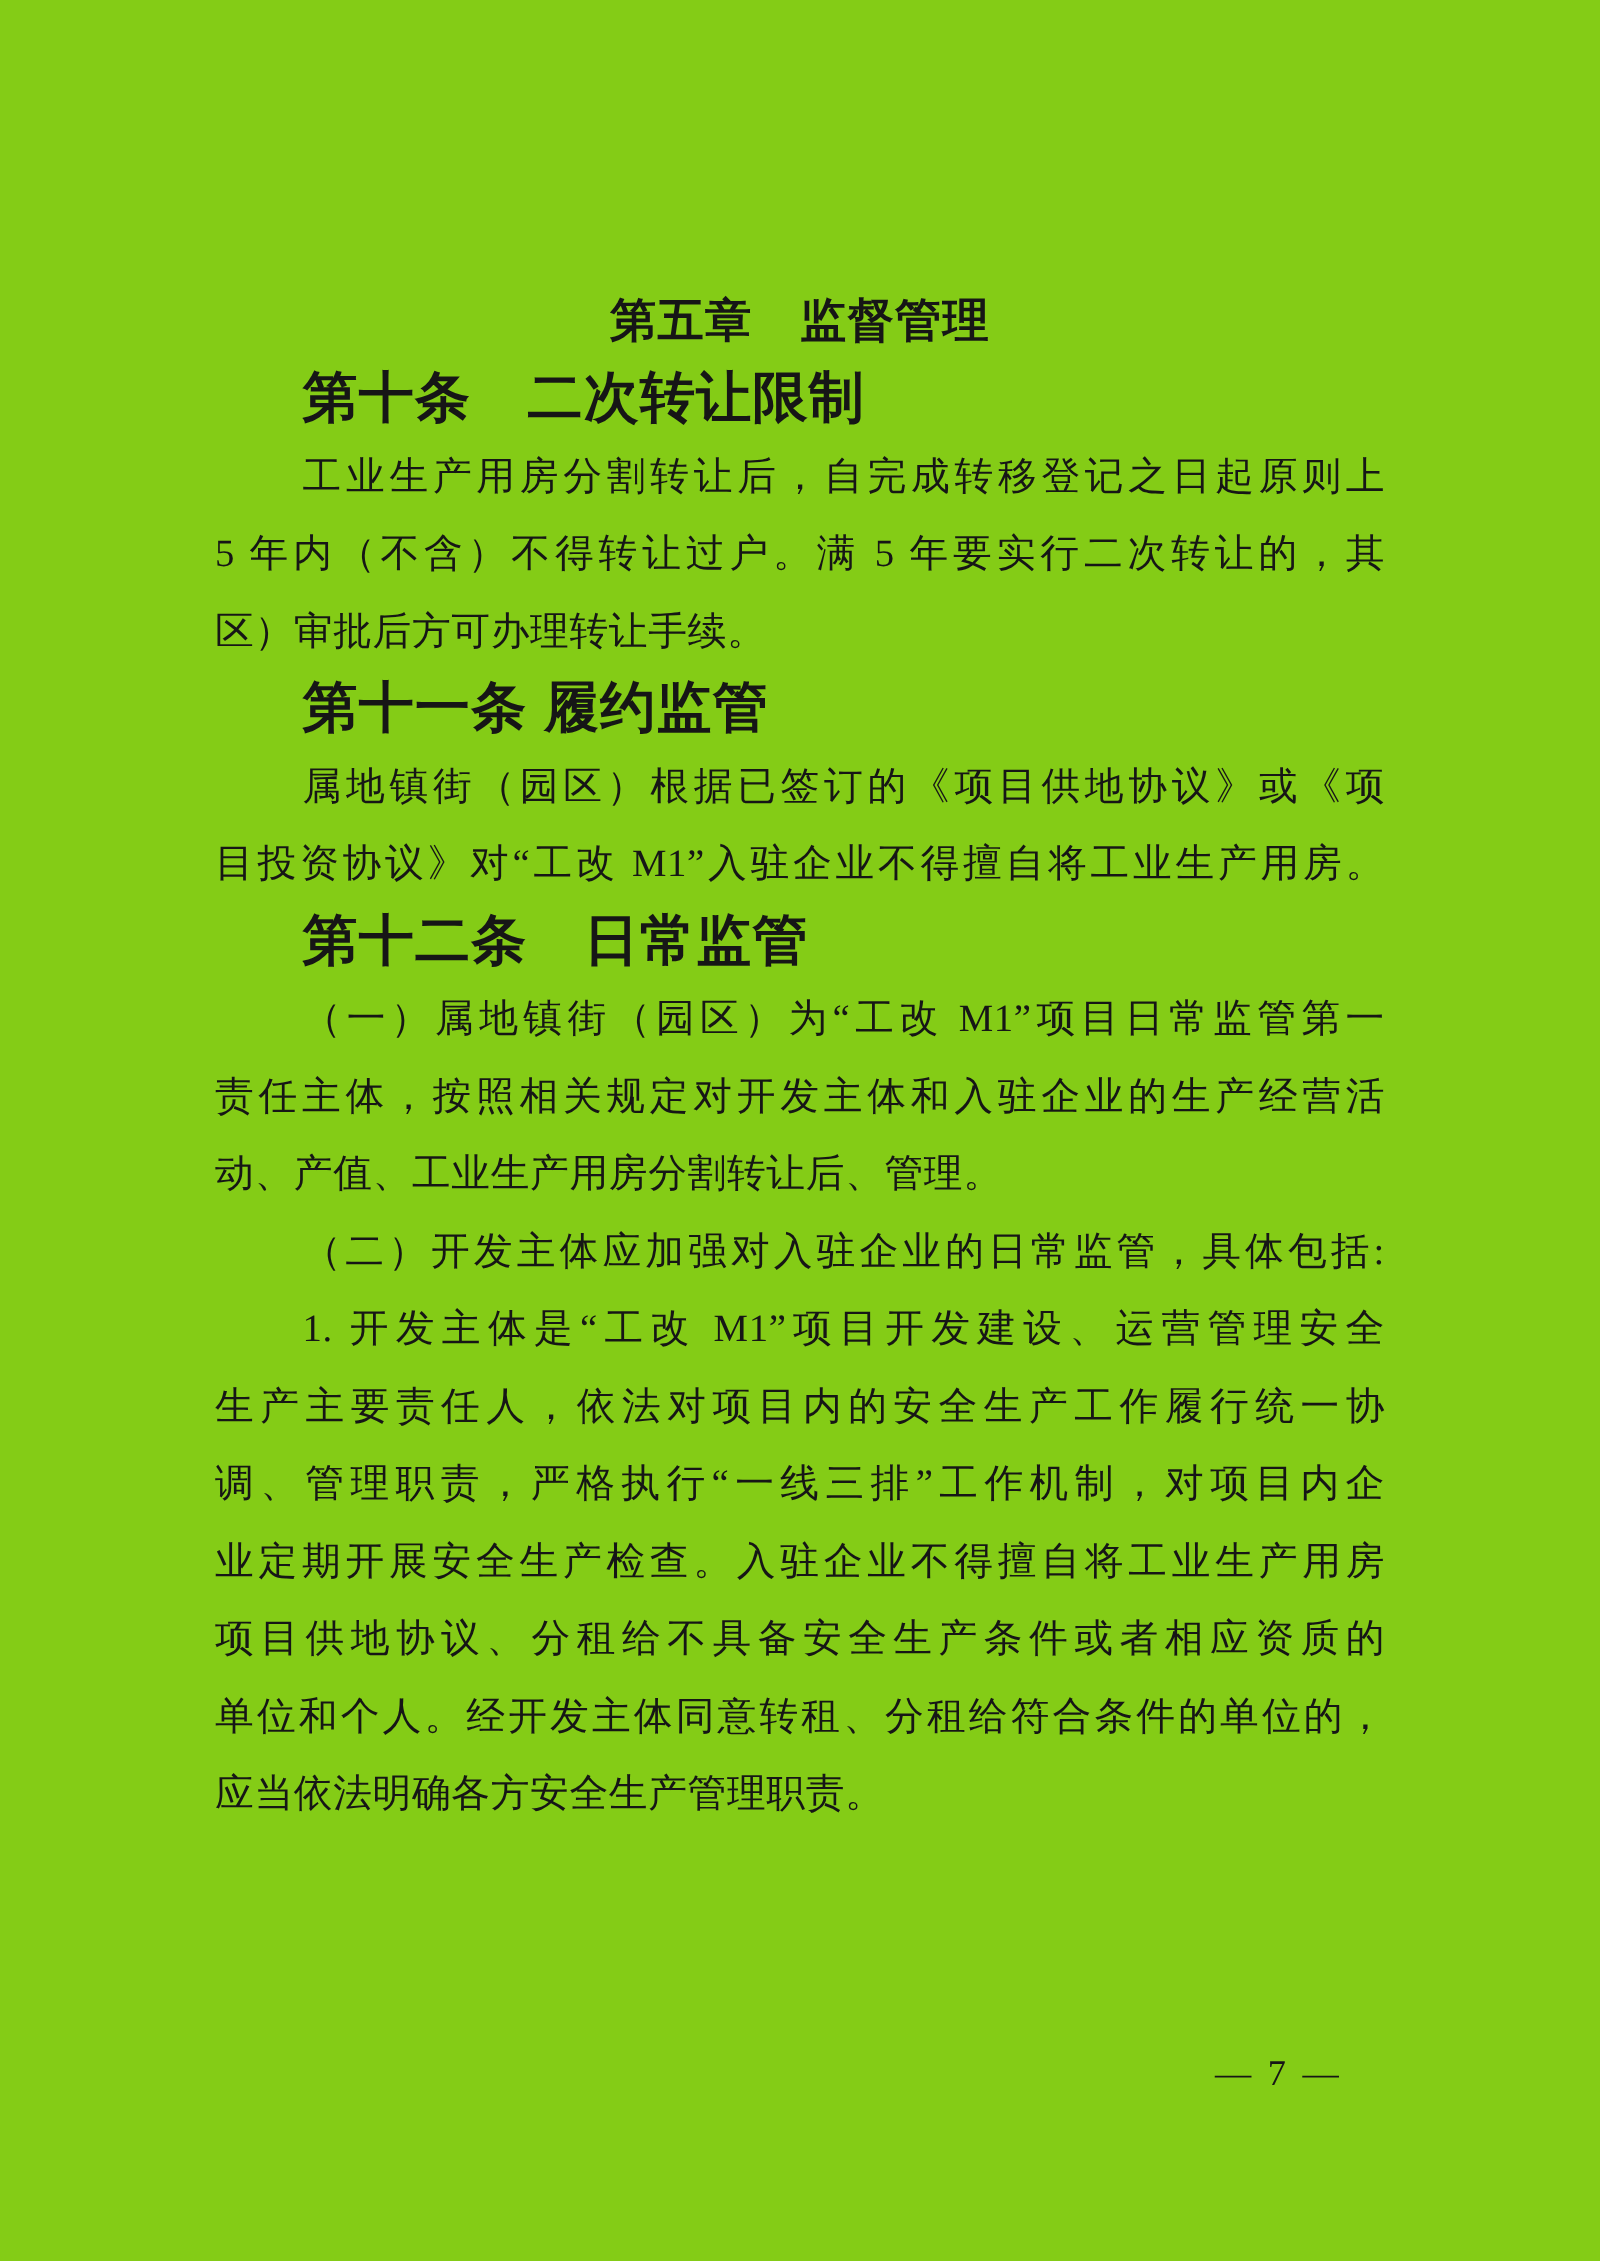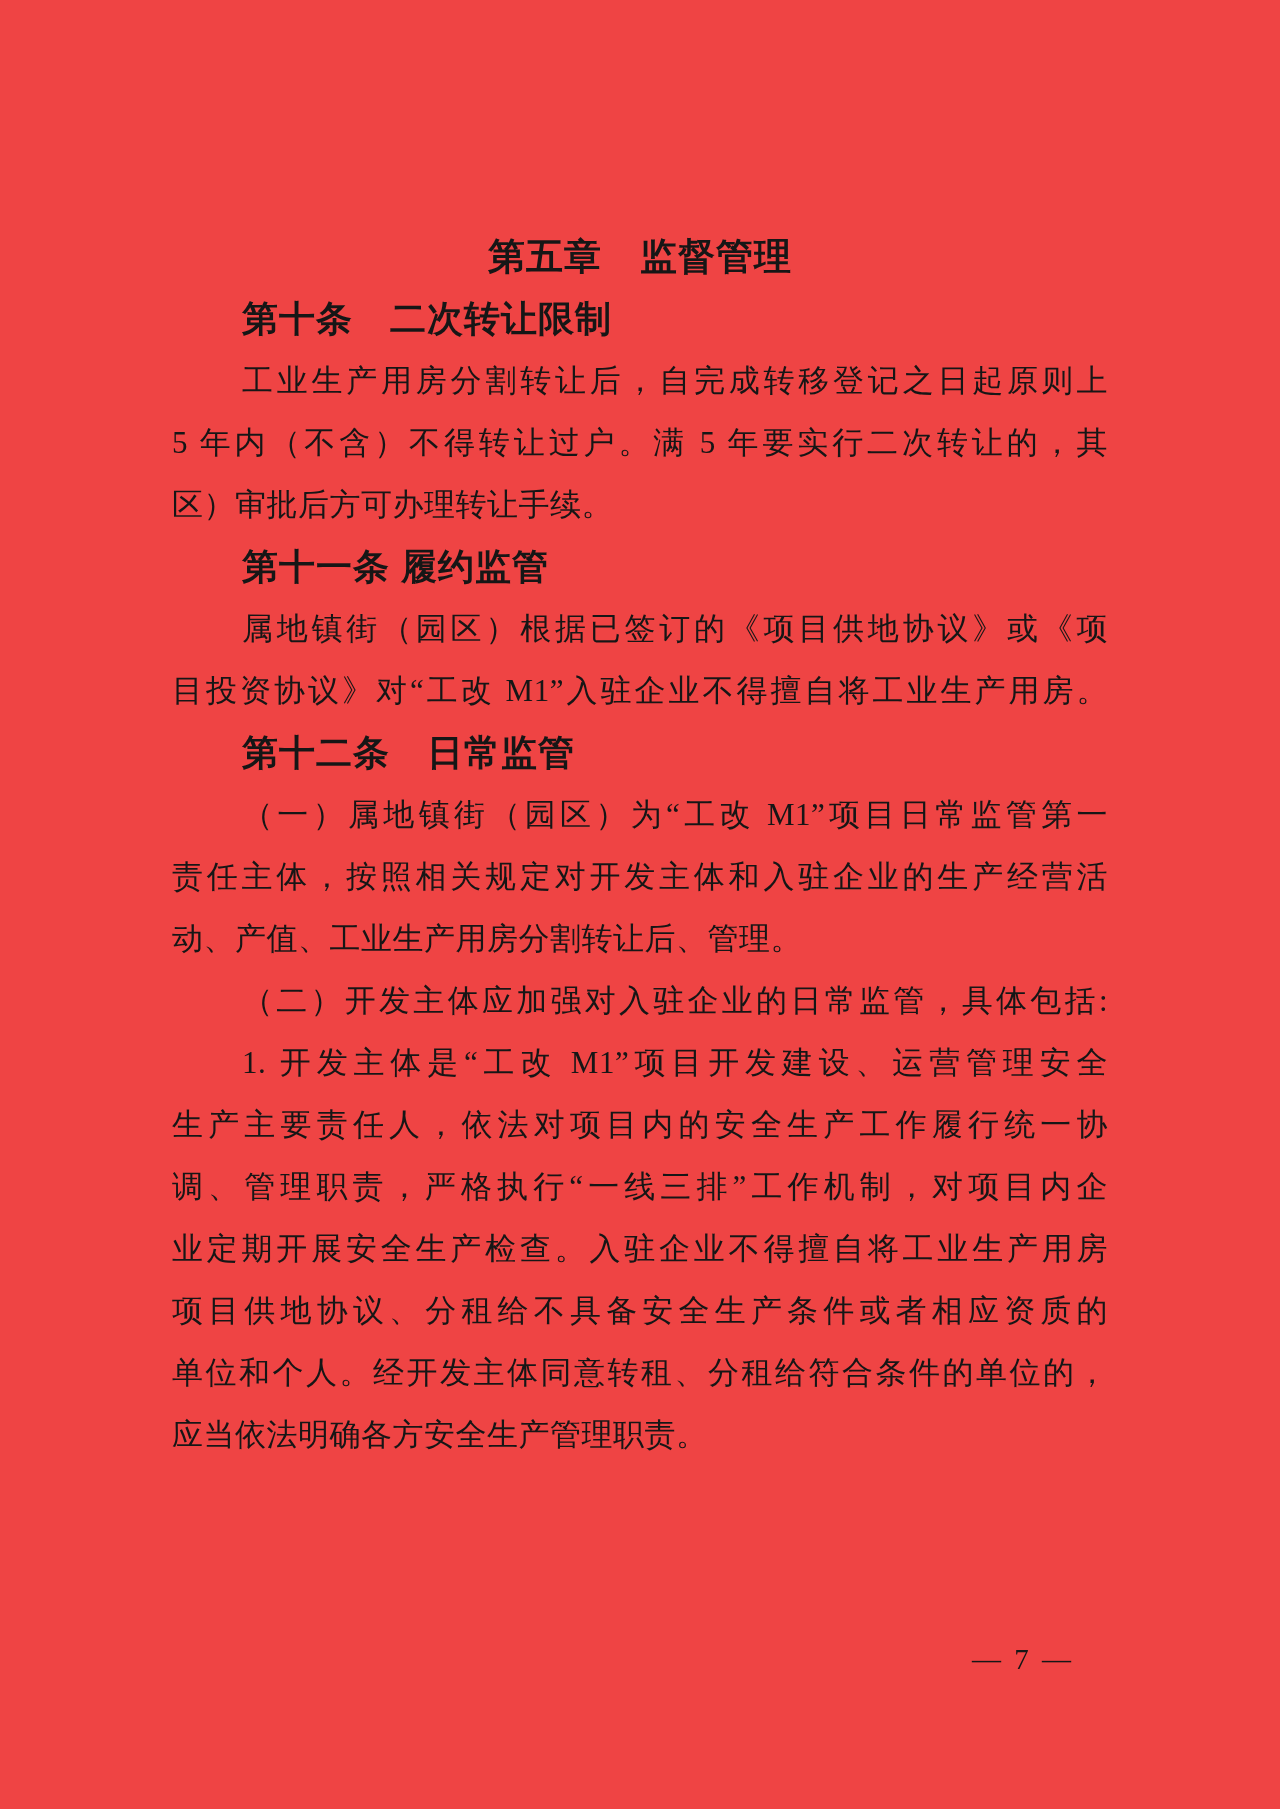--- a/index.html
+++ b/index.html
@@ -11,21 +11,21 @@
     width: 1280px;
     height: 1809px;
     position: relative;
     overflow: hidden;
     font-family: "Liberation Serif", "DejaVu Serif", serif;
     color: #161616;
   }
   .page {
     position: absolute;
     inset: 0;
-    background: #ef4444;
+    background: #84cc16;
   }
   
   .doc-body {
     position: absolute;
     left: 172px;
     top: 226px;
     width: 936px;
   }
   .line {
     height: 62px;
@@ -48,21 +48,21 @@
     text-align-last: center;
     font-family: "Liberation Sans", "DejaVu Sans", sans-serif;
     font-weight: 700;
     font-size: 37px;
     letter-spacing: 1px;
   }
   
   .line.heading {
     font-family: "Liberation Sans", "DejaVu Sans", sans-serif;
     font-weight: 700;
-    font-size: 36px;
+    font-size: 44px;
     padding-left: 70px;
     letter-spacing: 1px;
   }
   .page-number {
     position: absolute;
     top: 1642px;
     right: 206px;
     font-size: 29px;
     line-height: 34px;
     letter-spacing: 3px;

